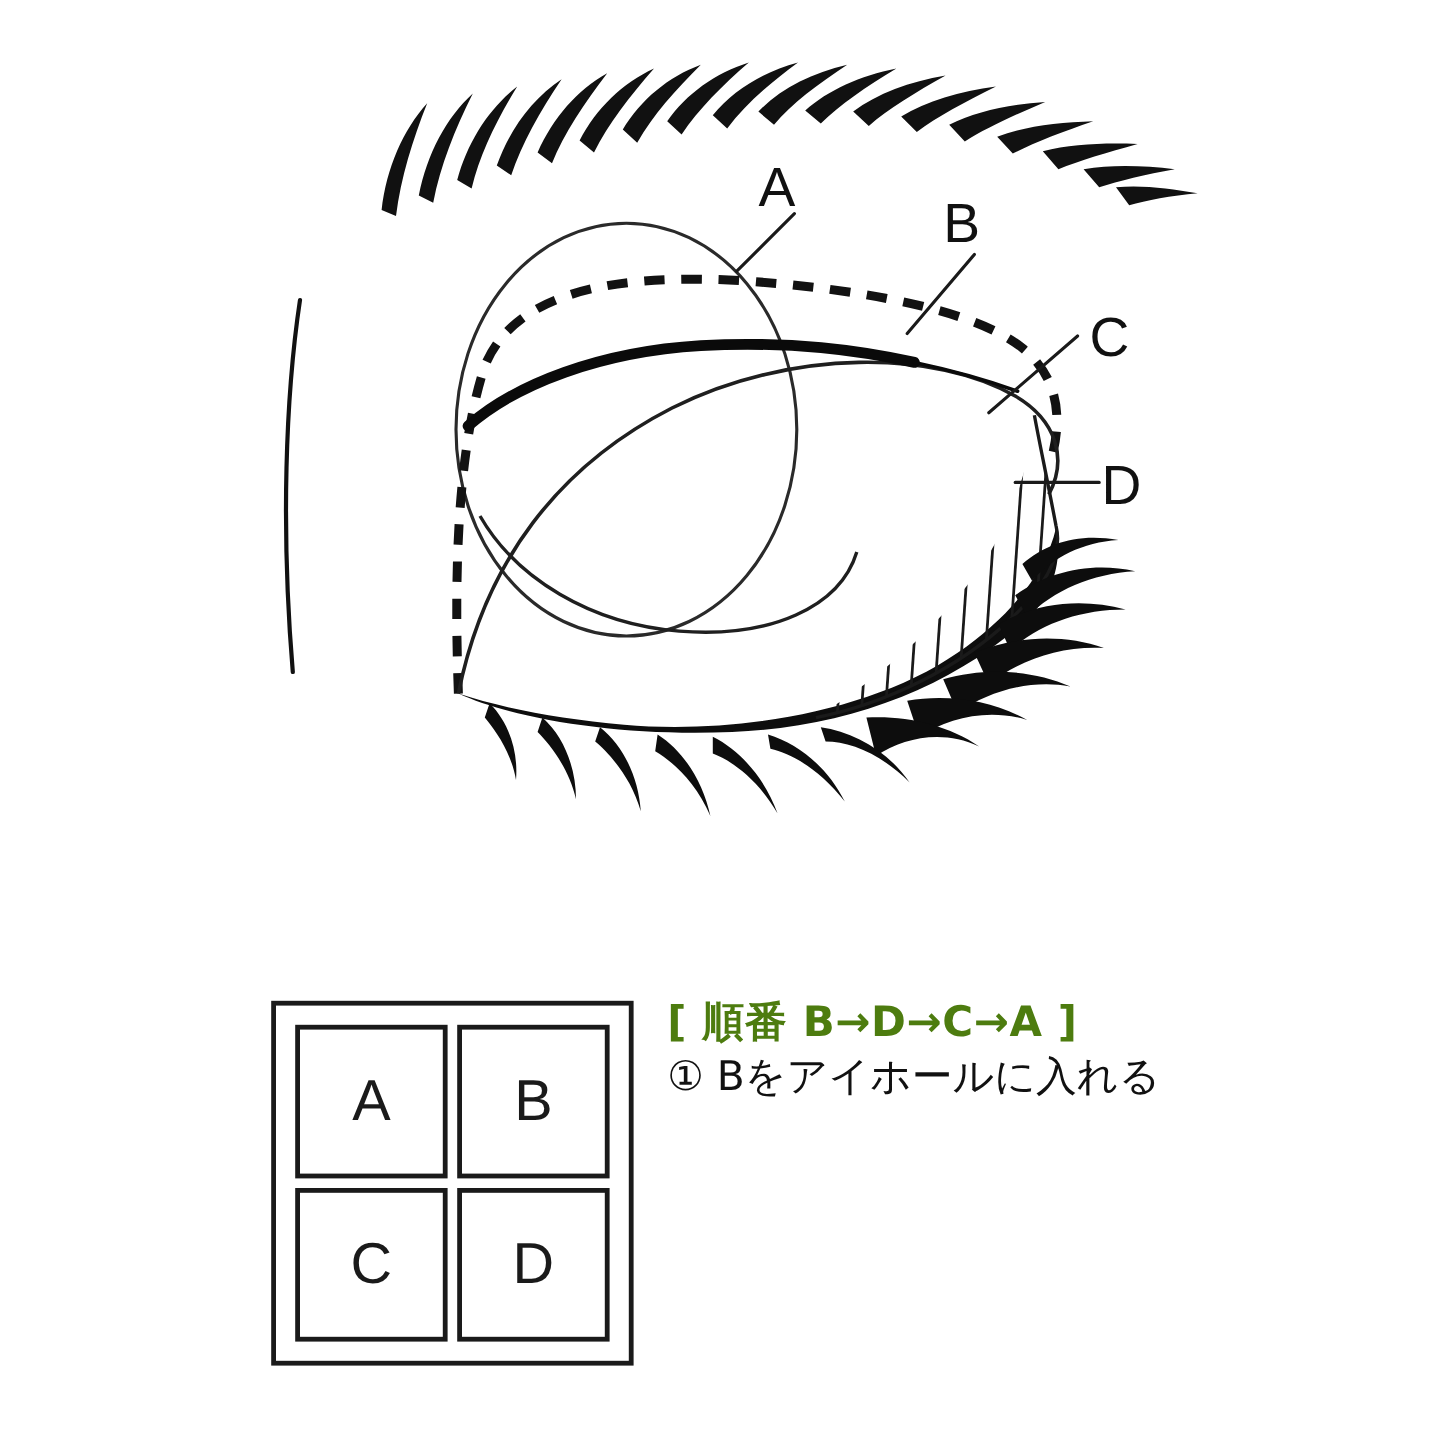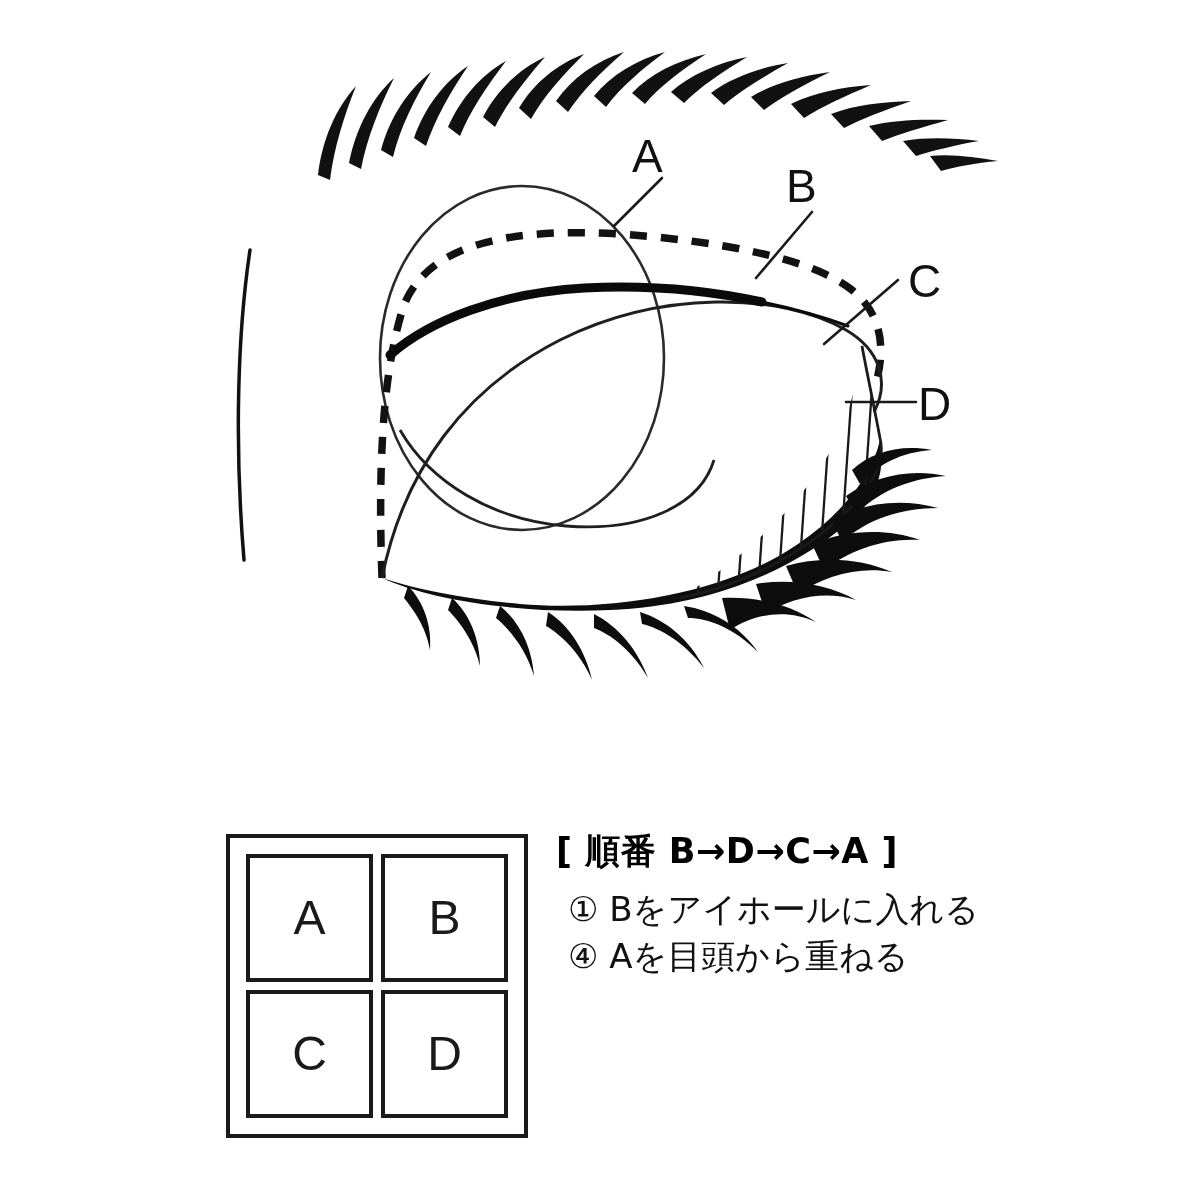--- a/index.html
+++ b/index.html
@@ -94,28 +94,28 @@
   .instructions {
     position: absolute;
     left: 556px;
     top: 38px;
     width: 560px;
   }
   .instr-title {
     font-family: "DejaVu Sans", "Liberation Sans", sans-serif;
     font-size: 35px;
     font-weight: bold;
-    color: #000000;
+    color: #4d7c0f;
     letter-spacing: 0.5px;
     margin: 0 0 0 0;
     white-space: nowrap;
   }
   .instr-list {
     list-style: none;
-    margin: 12px;
+    margin: 0;
     padding: 0;
   }
   .instr-item {
     font-family: "DejaVu Sans", "Liberation Sans", sans-serif;
     font-size: 34px;
     font-weight: 400;
     color: #111111;
     line-height: 1.32;
     margin: 0 0 2px 0;
     white-space: pre-wrap;
@@ -259,18 +259,17 @@
         <div class="pan">
           <span class="pan-label">D</span>
         </div>
       </div>
     </div>
 
     <div class="instructions">
       <div class="instr-title">[ 順番 B→D→C→A ]</div>
       <ul class="instr-list">
         <li class="instr-item">① Bをアイホールに入れる</li>
-        <li class="instr-item">④ Aを目頭から重ねる</li>
       </ul>
     </div>
 
   </div>
 </div>
 
 </body></html>

